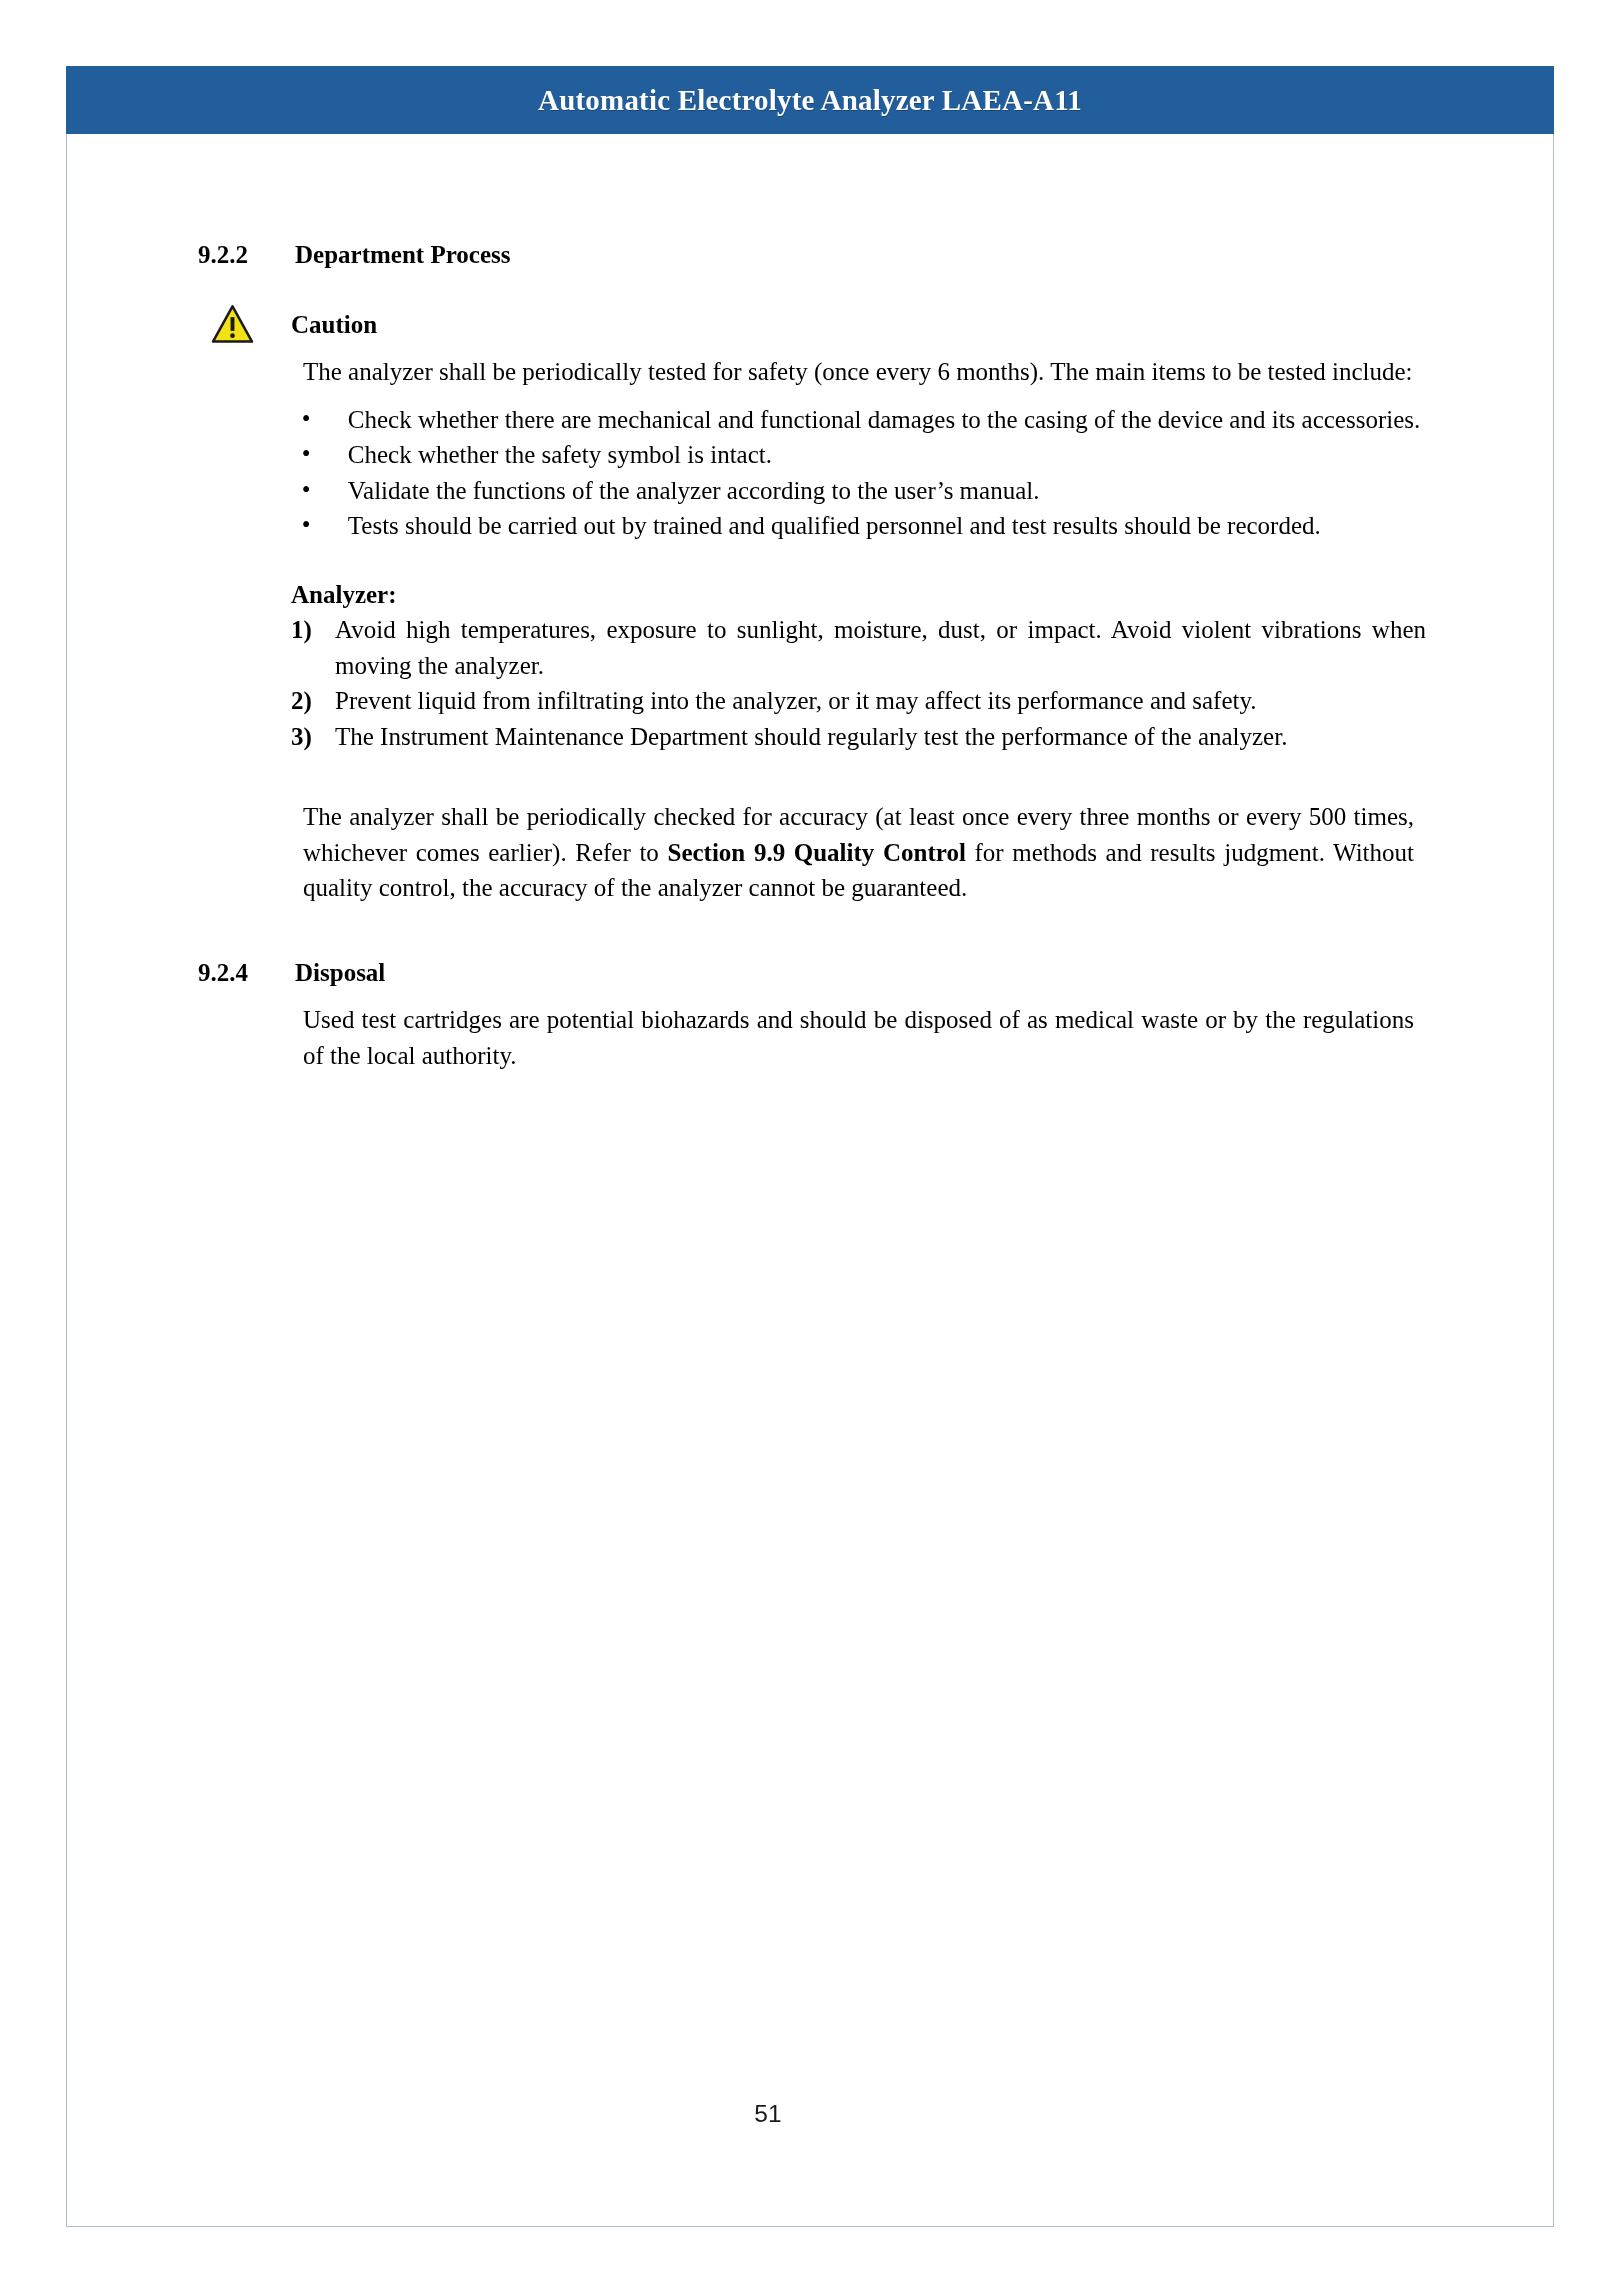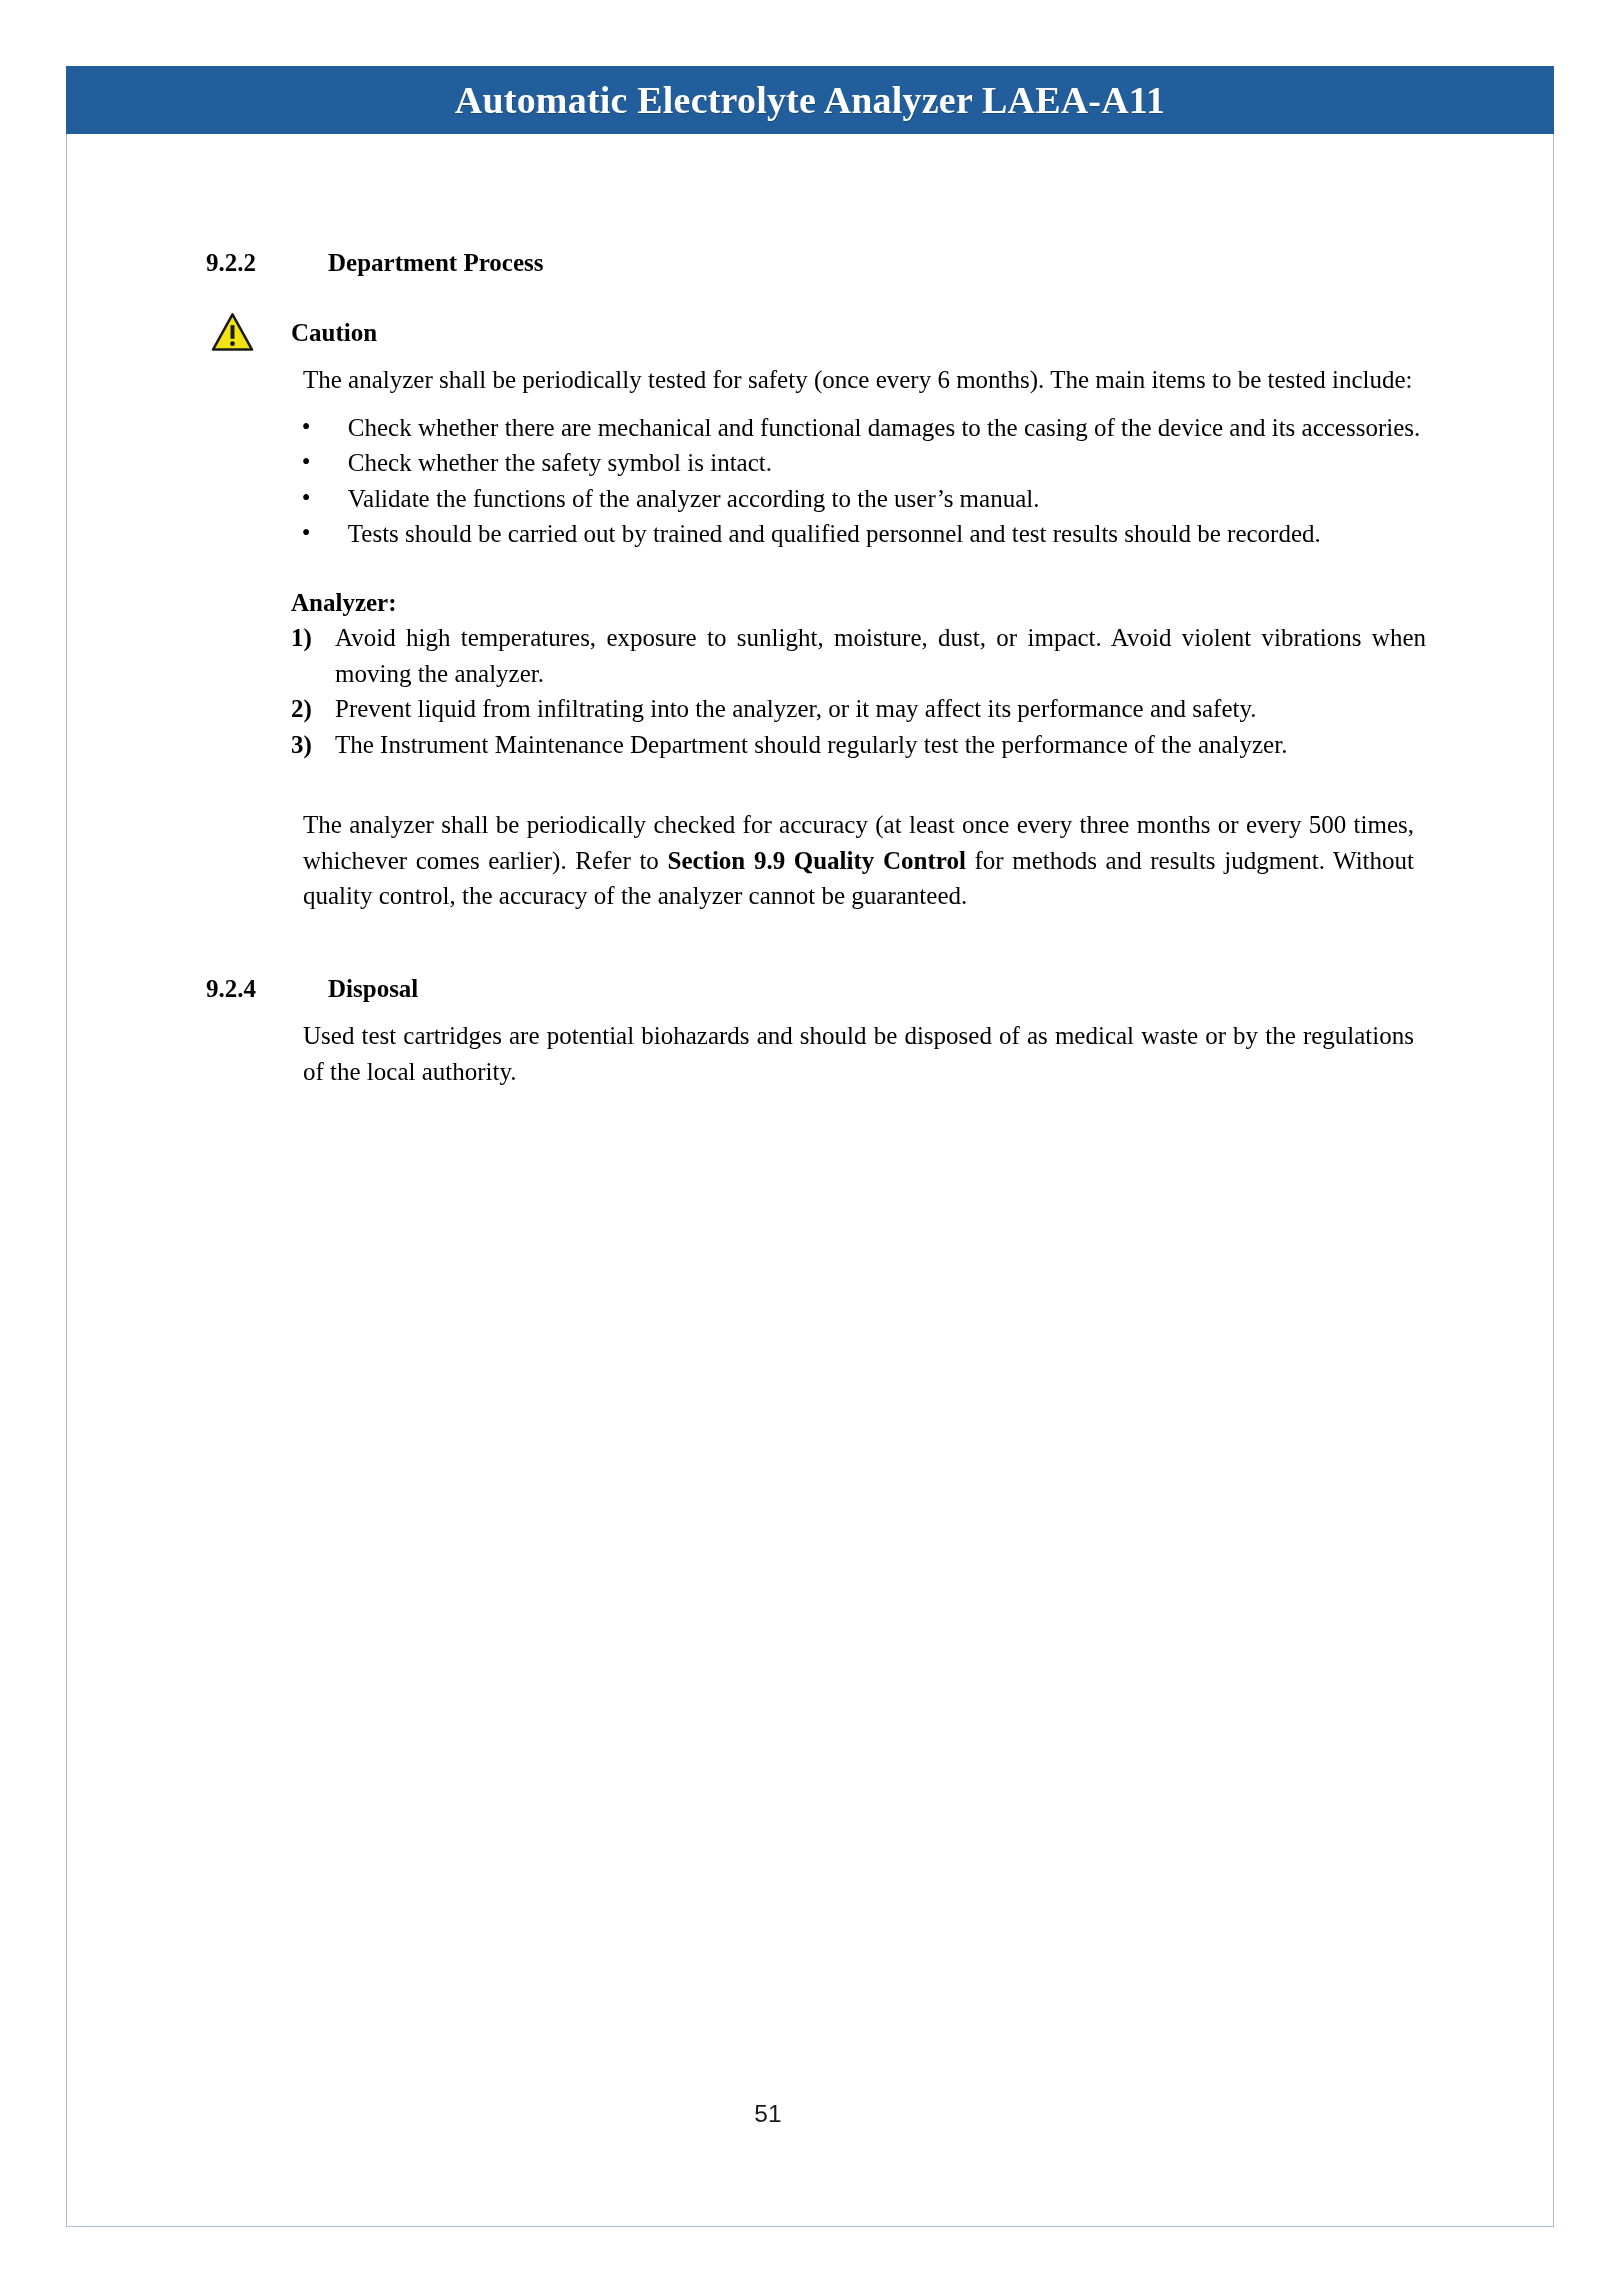--- a/index.html
+++ b/index.html
@@ -36,21 +36,21 @@
     width: 1488px;
     height: 68px;
     background: #215e9b;
     display: flex;
     align-items: center;
     justify-content: center;
     box-sizing: border-box;
   }
   .header-title {
     color: #ffffff;
-    font-size: 38px;
+    font-size: 29px;
     font-weight: bold;
     letter-spacing: 0.2px;
     font-family: "Liberation Serif", "DejaVu Serif", serif;
     text-shadow: 0.5px 0.5px 0 rgba(0,0,0,0.25);
     white-space: nowrap;
   }
 
   
   .content {
     position: absolute;
@@ -60,22 +60,21 @@
     font-size: 25px;
     line-height: 1.42;
   }
 
   
   .section-head {
     display: flex;
     align-items: baseline;
     font-weight: bold;
     font-size: 25px;
-    margin: 12px;
-    gap: 25px;
+    margin: 4px;
   }
   .section-num {
     width: 97px;           
     flex: 0 0 97px;
     font-weight: bold;
   }
   .section-title { font-weight: bold; }
 
   
   .indent-block {

